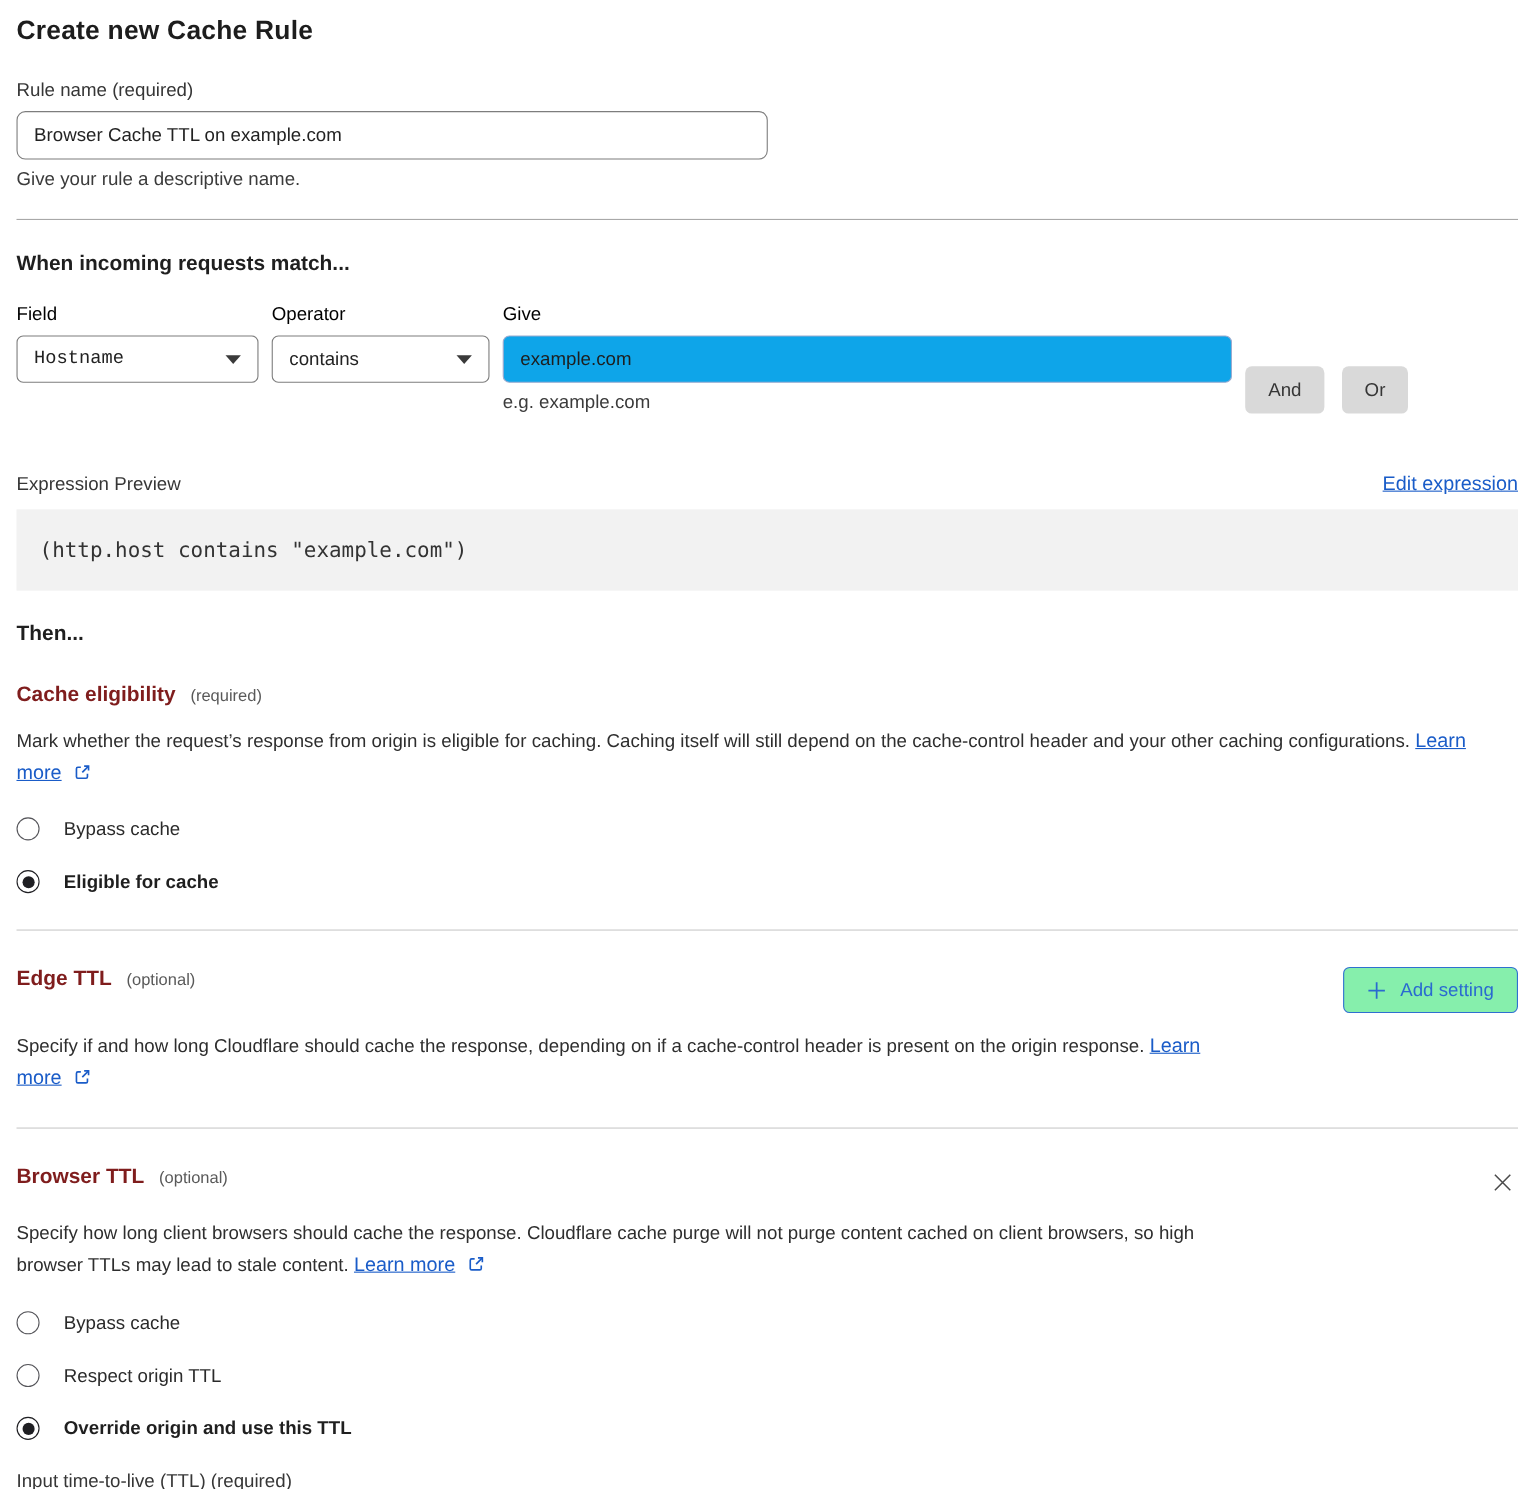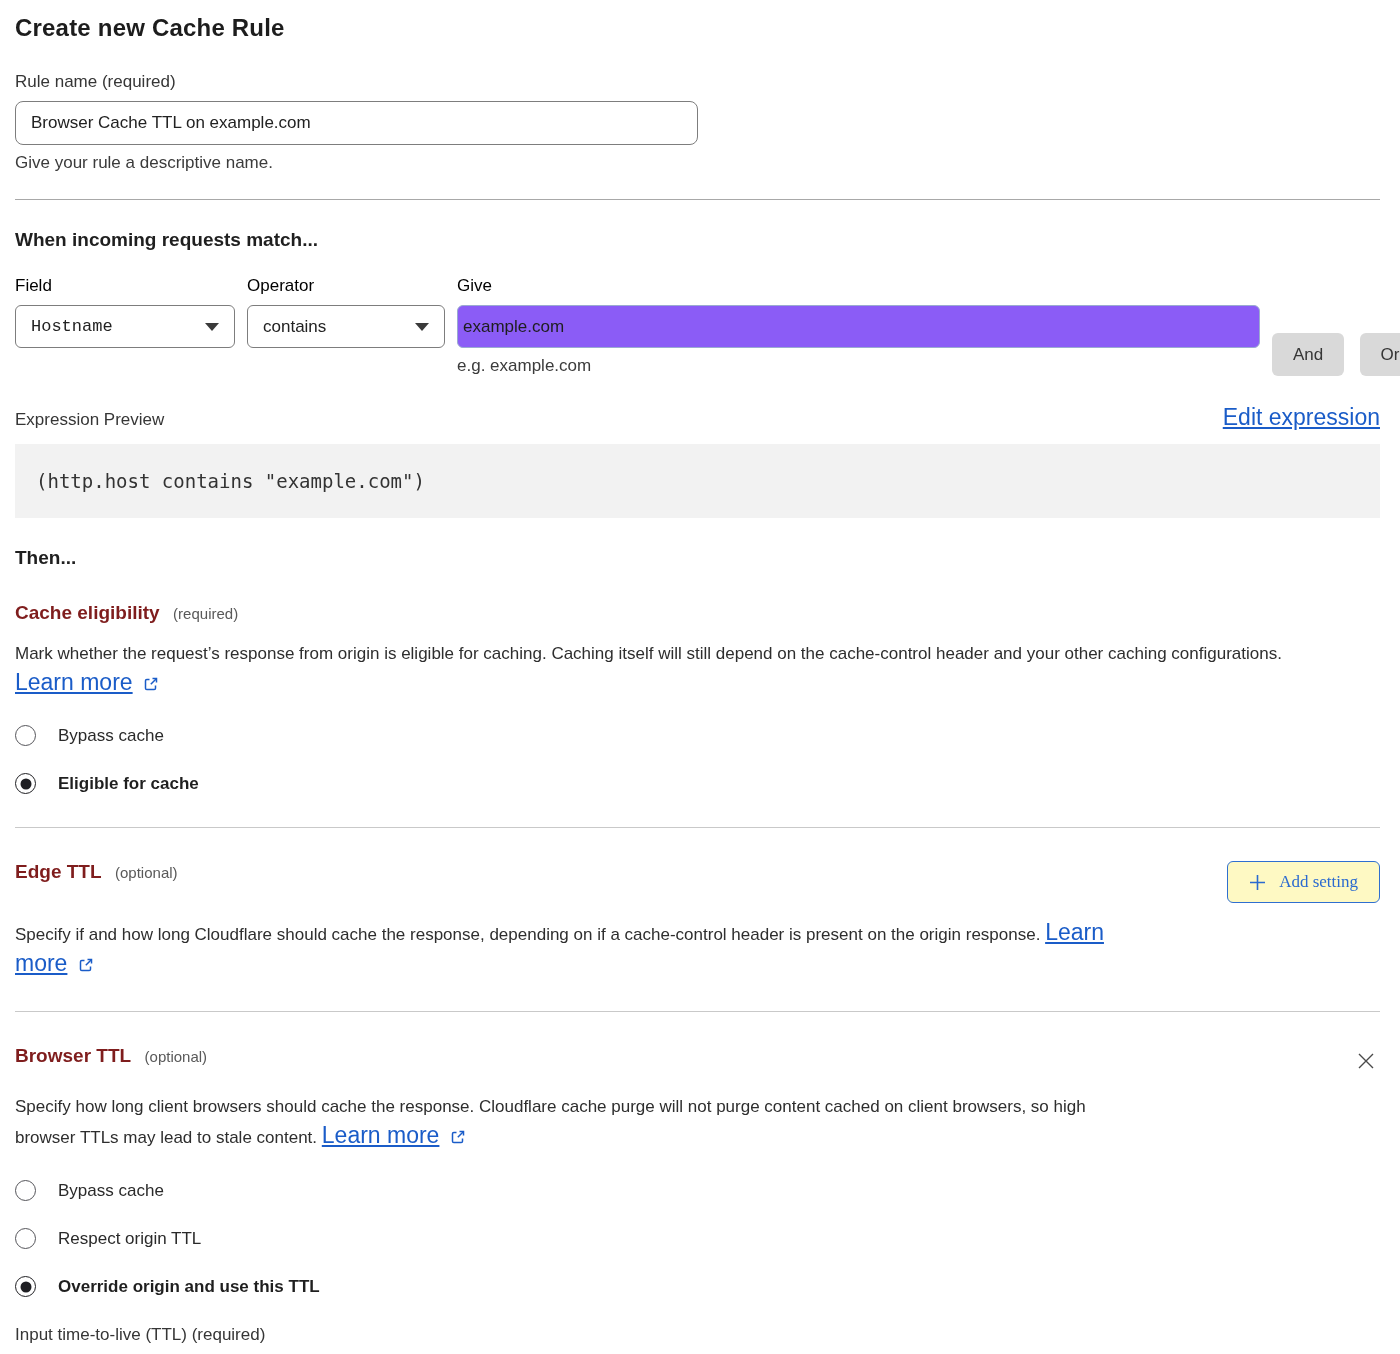--- a/index.html
+++ b/index.html
@@ -30,34 +30,34 @@
   .col-label { font-size:17px; color:#000000; margin-bottom:9px; }
   .select-box {
     height:43px; border:1px solid #7d7d7d; border-radius:6px; background:#fff;
     display:flex; align-items:center; justify-content:space-between;
     padding:0 15px; font-size:17px; color:#222; cursor:pointer;
   }
   .field-select { width:220px;font-family:Liberation Mono, monospace; }
   .operator-select { width:198px; }
   .caret { width:0; height:0; border-left:7px solid transparent; border-right:7px solid transparent; border-top:8px solid #3a3a3a; }
   .value-input {
-    width:803px; height:43px; background:#8b5cf6; border:1px solid #9aabd0;
-    border-radius:6px; font-size:17px; color:#1e1e1e; padding:0 5px; font-family:inherit;
+    width:663px; height:43px; background:#0ea5e9; border:1px solid #9aabd0;
+    border-radius:6px; font-size:17px; color:#1e1e1e; padding:0 15px; font-family:inherit;
   }
   .btn-col { display:flex; align-items:flex-end; }
   .gray-btn {
     height:43px; border:none; border-radius:6px; background:#d9d9d9; color:#363636;
     font-size:17px; font-family:inherit; cursor:pointer;
   }
   .and-btn { width:72px; margin-left:0; }
   .or-btn  { width:60px; margin-left:16px; }
 
-  .expr-row { display:flex; justify-content:space-between; align-items:baseline; margin-top:28px; }
+  .expr-row { display:flex; justify-content:space-between; align-items:baseline; margin-top:53px; }
   .expr-label { font-size:17px; color:#363636; }
-  a.link { color:#1a5cc8; text-decoration:underline; font-size:23px; cursor:pointer; }
+  a.link { color:#1a5cc8; text-decoration:underline; font-size:18px; cursor:pointer; }
   .code-block {
     margin-top:13px; background:#f2f2f2; padding:26px 21px;
     font-family:"DejaVu Sans Mono", monospace; font-size:19px; color:#333;
   }
 
   .then-heading { font-size:19px; font-weight:700; color:#1f1f1f; margin:29px 0 0 0; }
 
   .section-header-row { display:flex; justify-content:space-between; align-items:flex-start; margin-top:33px; }
   .section-title { font-size:19px; font-weight:700; color:#7f1d1d; }
   .section-tag { font-size:15px; color:#595959; margin-left:9px; font-weight:400; }
@@ -78,22 +78,22 @@
   .radio.checked { border-color:#1f1f23; }
   .radio.checked::after {
     content:""; position:absolute; left:50%; top:50%; transform:translate(-50%,-50%);
     width:11px; height:11px; border-radius:50%; background:#1f1f23;
   }
   .radio-label { font-size:17px; color:#2a2a2a; }
   .radio-label.bold { font-weight:700; color:#1f1f1f; }
 
   .add-setting-btn {
     display:flex; align-items:center; gap:13px; height:42px; padding:0 21px;
-    background:#fef9c3; border:1px solid #2f6fd0; border-radius:6px;
-    color:#2a6ad0; font-size:17px; font-family:Liberation Serif, serif; cursor:pointer;
+    background:#86efac; border:1px solid #2f6fd0; border-radius:6px;
+    color:#2a6ad0; font-size:17px; font-family:Liberation Sans, sans-serif; cursor:pointer;
   }
   .close-btn { background:none; border:none; padding:4px; cursor:pointer; margin-top:2px; }
 
   .ttl-block { margin-top:28px; }
   .ttl-select {
     margin-top:9px; width:575px; height:44px; border:1px solid #6f6f6f; border-radius:8px;
     display:flex; overflow:hidden; background:#fff; cursor:pointer;
   }
 </style>
 </head>

